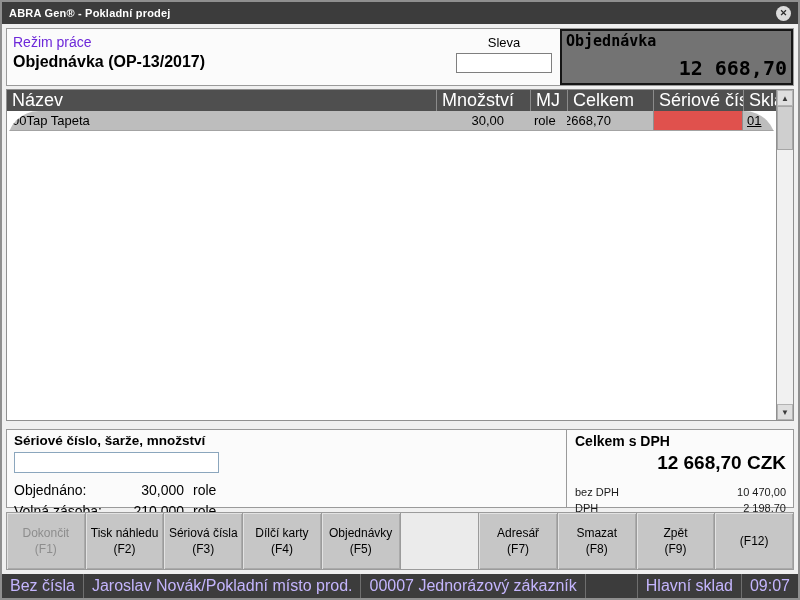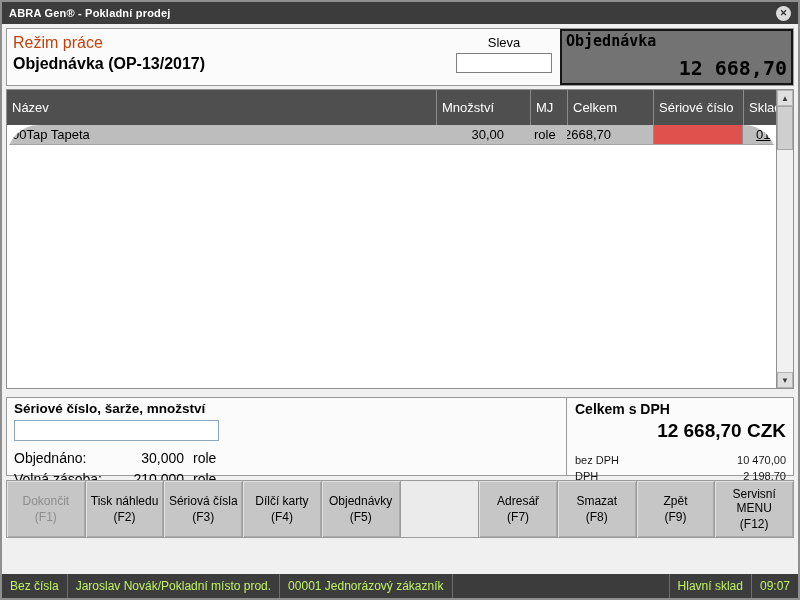--- a/index.html
+++ b/index.html
@@ -29,21 +29,21 @@
 
   
   .content { flex: 1; display: flex; flex-direction: column; padding: 4px; min-height: 0; }
 
   
   .header-panel {
     height: 58px; flex: none; border: 1px solid #9a9a9a; background: #fbfbfb;
     display: flex; align-items: stretch;
   }
   .mode-block { padding: 5px 6px; }
-  .mode-label { font-size: 16px; color: #c2410c; }
+  .mode-label { font-size: 14px; color: #6d28d9; }
   .mode-value { font-size: 16px; font-weight: bold; margin-top: 3px; color: #000; }
   .sleva-block { margin-left: auto; width: 100px; display: flex; flex-direction: column; align-items: center; padding-top: 6px; }
   .sleva-label { font-size: 13px; margin-bottom: 3px; }
   .sleva-input { width: 96px; height: 20px; border: 1px solid #7f7f7f; background: #fff; font-size: 13px; padding: 0 3px; }
   .display-box {
     width: 233px; flex: none; margin-left: 6px;
     border: 2px solid #151515; background: #737373;
     font-family: "DejaVu Sans Mono", monospace;
     display: flex; flex-direction: column; justify-content: space-between;
     padding: 1px 4px 3px 4px;
@@ -52,22 +52,22 @@
   .display-amount { font-size: 20px; font-weight: bold; text-align: right; }
 
   
   .table-area {
     margin-top: 3px; flex: 1; min-height: 0;
     border: 1px solid #909090; background: #fff;
     display: flex;
   }
   .table-main { flex: 1; display: flex; flex-direction: column; min-width: 0; }
   .table-header {
-    height: 35px; flex: none; background: #4f4f4f; color: #fff;
-    display: flex; align-items: center; font-size: 13px;
+    height: 21px; flex: none; background: #4f4f4f; color: #fff;
+    display: flex; align-items: center; font-size: 18px;
   }
   .hcell { height: 100%; display: flex; align-items: center; padding-left: 5px; border-left: 1px solid #8b8b8b; overflow: hidden; white-space: nowrap; }
   .table-body { flex: 1; background: #fff; overflow: hidden; border-radius: 32px; }
   .table-row {
     height: 20px; background: #bdbdbd; border-bottom: 1px solid #a3a3a3;
     display: flex; align-items: center; font-size: 13px; color: #000; cursor: pointer;
   }
   .cell { height: 100%; display: flex; align-items: center; overflow: hidden; white-space: nowrap; }
 
   .c-nazev   { flex: 1; min-width: 0; }
@@ -76,21 +76,21 @@
   .c-celkem  { width: 86px; flex: none; }
   .c-serial  { width: 90px; flex: none; }
   .c-sklad   { width: 33px; flex: none; }
 
   .hcell.c-nazev { border-left: none; }
   .cell.c-nazev  { padding-left: 5px; }
   .cell.c-mnoz   { justify-content: flex-end; padding-right: 26px; }
   .cell.c-mj     { padding-left: 4px; }
   .cell.c-celkem { justify-content: flex-end; padding-right: 42px; }
   .cell.c-serial { background: #e0514d; border-left: 1px solid #8f8f8f; border-right: 1px solid #8f8f8f; }
-  .cell.c-sklad  { padding-left: 13px; text-decoration: underline; }
+  .cell.c-sklad  { padding-left: 4px; text-decoration: underline; }
 
   
   .scrollbar {
     width: 17px; flex: none; border-left: 1px solid #909090; background: #f1f1f1;
     display: flex; flex-direction: column;
   }
   .sb-btn {
     height: 16px; flex: none; background: #dfdfdf; border: 1px solid #b3b3b3;
     display: flex; align-items: center; justify-content: center;
     font-size: 8px; color: #3a3a3a; cursor: pointer;
@@ -128,22 +128,22 @@
     box-shadow: inset 1px 1px 0 #e2e2e2, inset -1px -1px 0 #aaaaaa;
     padding: 2px;
   }
   .fn-btn:first-child { margin-left: 0; }
   .fn-btn.disabled { color: #8d8d8d; cursor: default; }
   .fn-btn.empty { background: #ebebeb; box-shadow: none; cursor: default; }
   .fn-label { max-width: 76px; }
 
   
   .statusbar {
-    height: 24px; flex: none; background: #3c3c3c; color: #bef264;
-    display: flex; align-items: stretch; font-size: 12px; margin-top: 32px;
+    height: 24px; flex: none; background: #3c3c3c; color: #c4b5fd;
+    display: flex; align-items: stretch; font-size: 16px;
   }
   .seg { display: flex; align-items: center; padding: 0 8px; border-right: 1px solid #6e6e6e; white-space: nowrap; }
   .seg.spacer { flex: 1; }
   .seg.last { border-right: none; }
 </style>
 </head>
 <body>
 
 <div class="window">
 
@@ -265,29 +265,28 @@
       </div>
       <div class="fn-btn">
         <span class="fn-label">Smazat</span>
         <span class="fn-key">(F8)</span>
       </div>
       <div class="fn-btn">
         <span class="fn-label">Zpět</span>
         <span class="fn-key">(F9)</span>
       </div>
       <div class="fn-btn">
-        <span class="fn-label">Servisní MENU</span>
         <span class="fn-key">(F12)</span>
       </div>
     </div>
 
   </div>
 
   <div class="statusbar">
     <div class="seg">Bez čísla</div>
     <div class="seg">Jaroslav Novák/Pokladní místo prod.</div>
-    <div class="seg">00001 Jednorázový zákazník</div>
+    <div class="seg">00007 Jednorázový zákazník</div>
     <div class="seg spacer"></div>
     <div class="seg">Hlavní sklad</div>
     <div class="seg last">09:07</div>
   </div>
 
 </div>
 
 </body></html>

